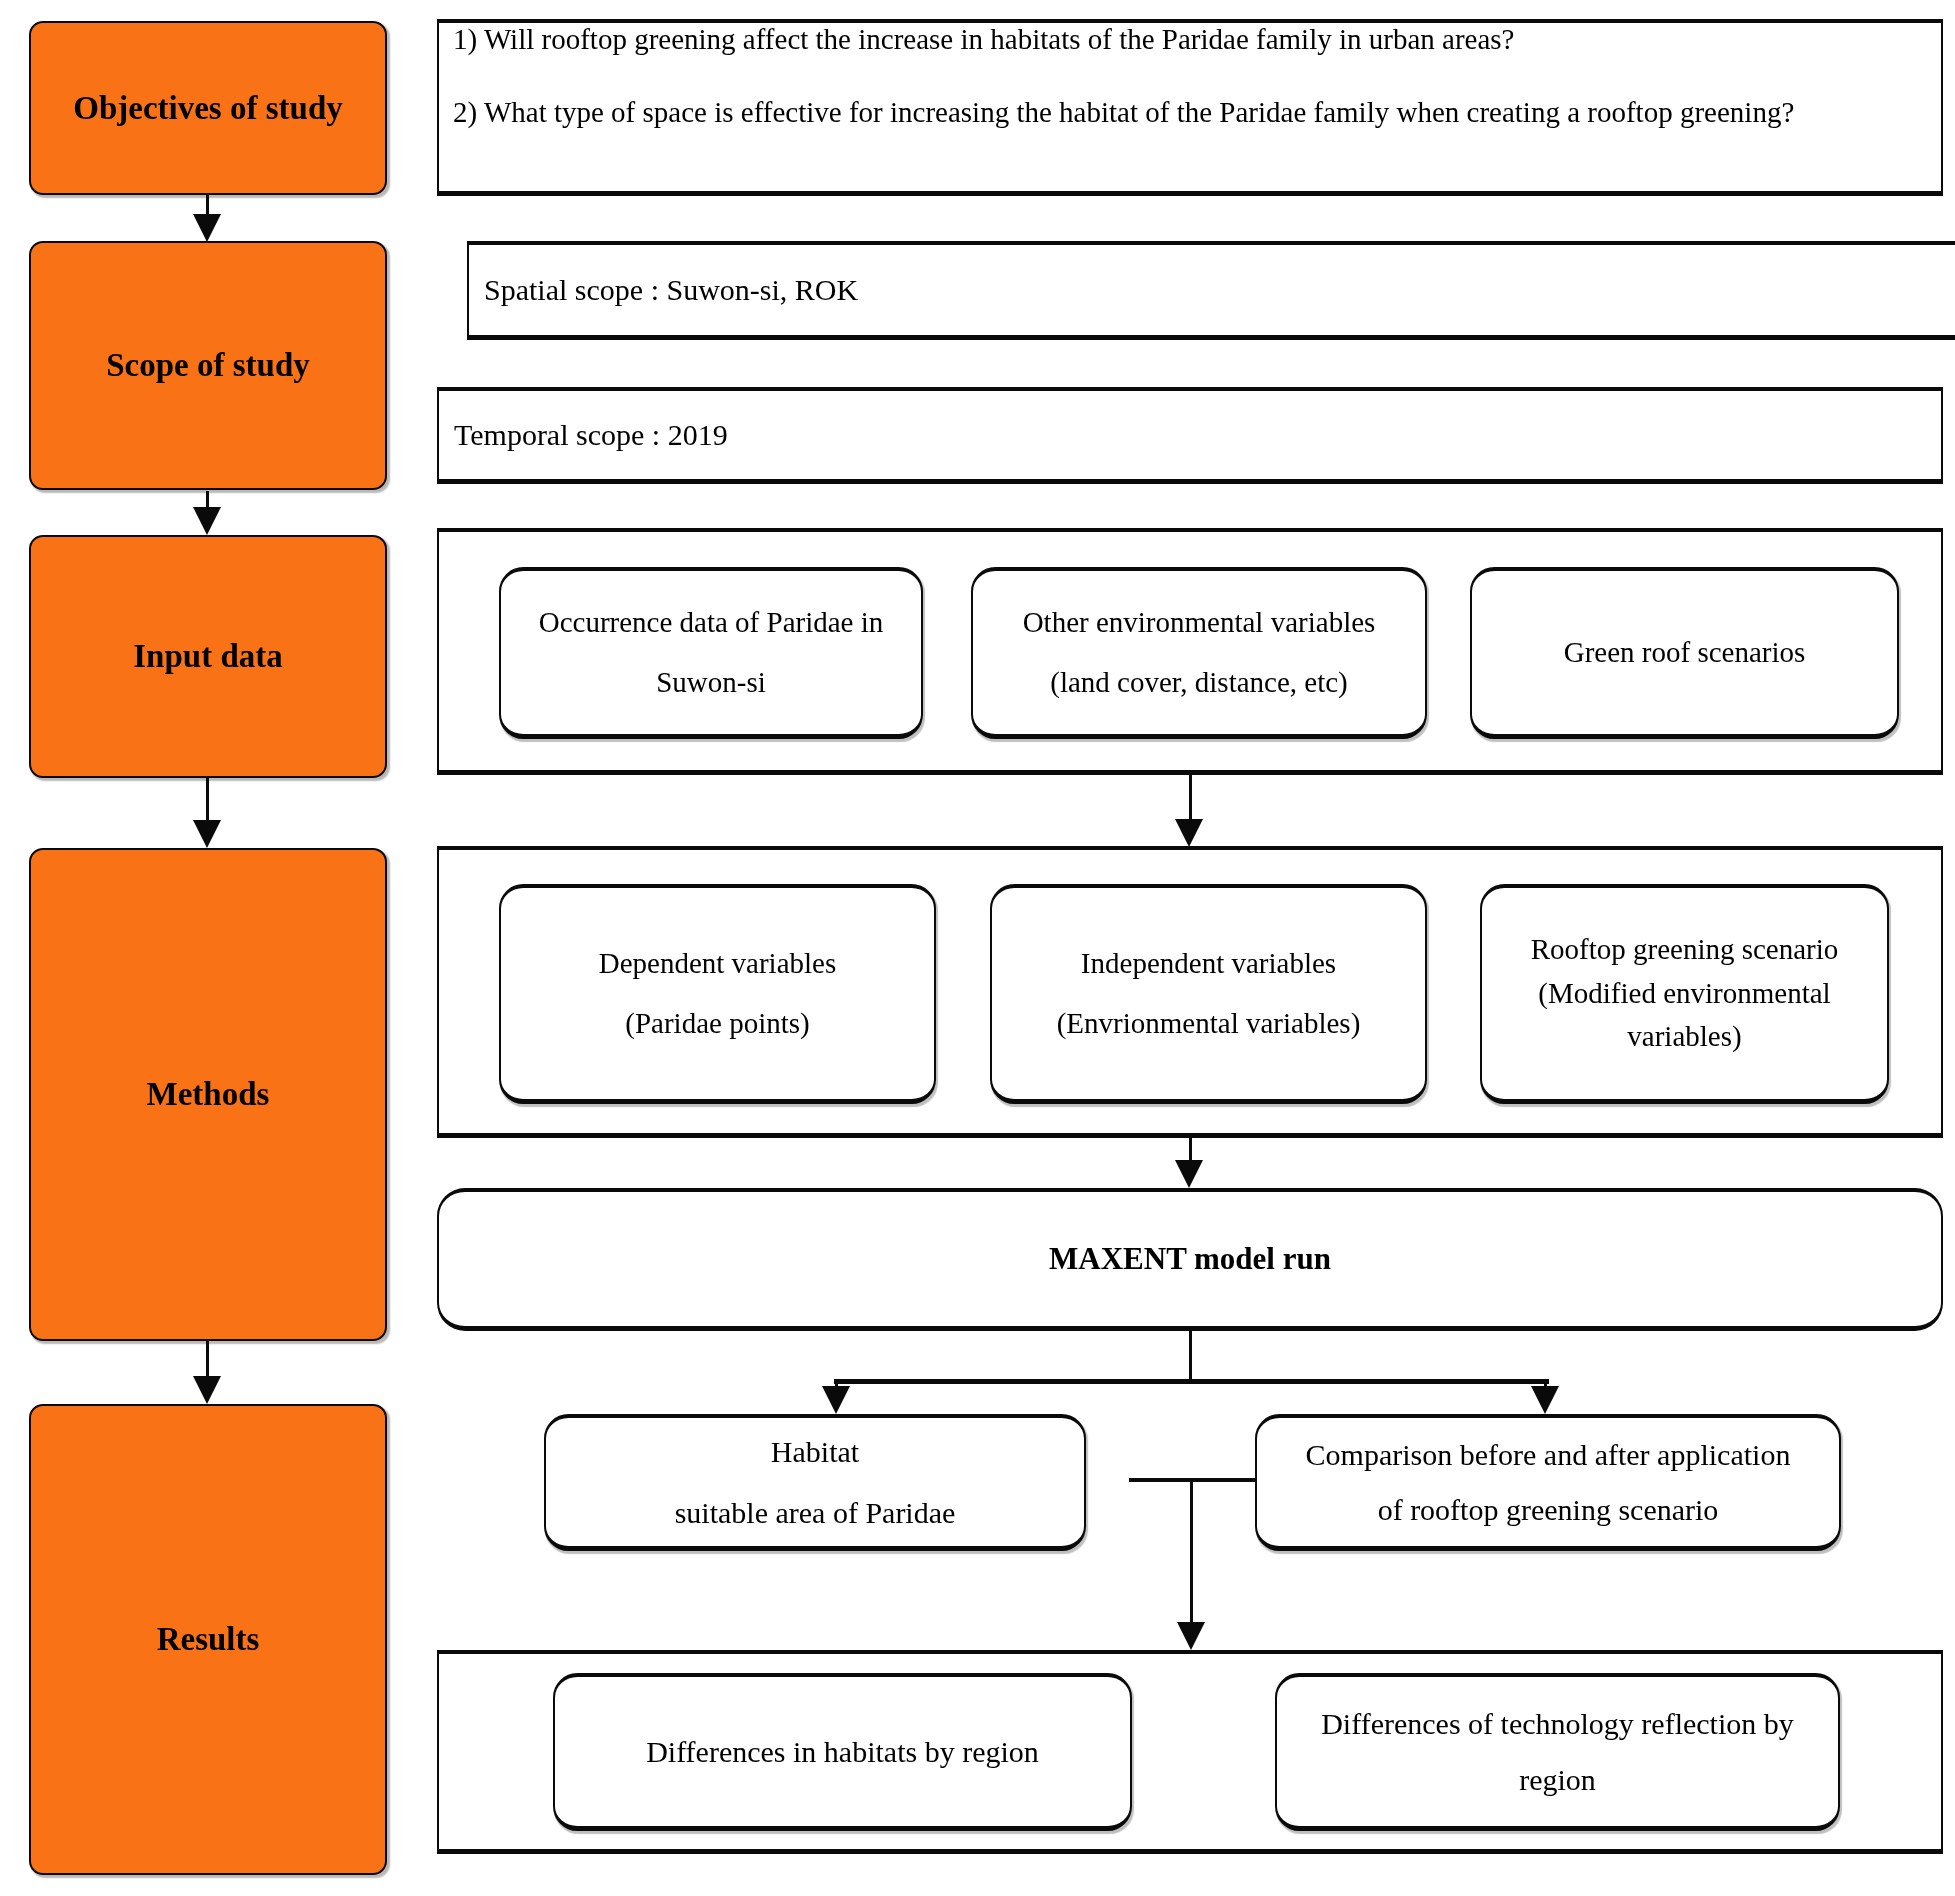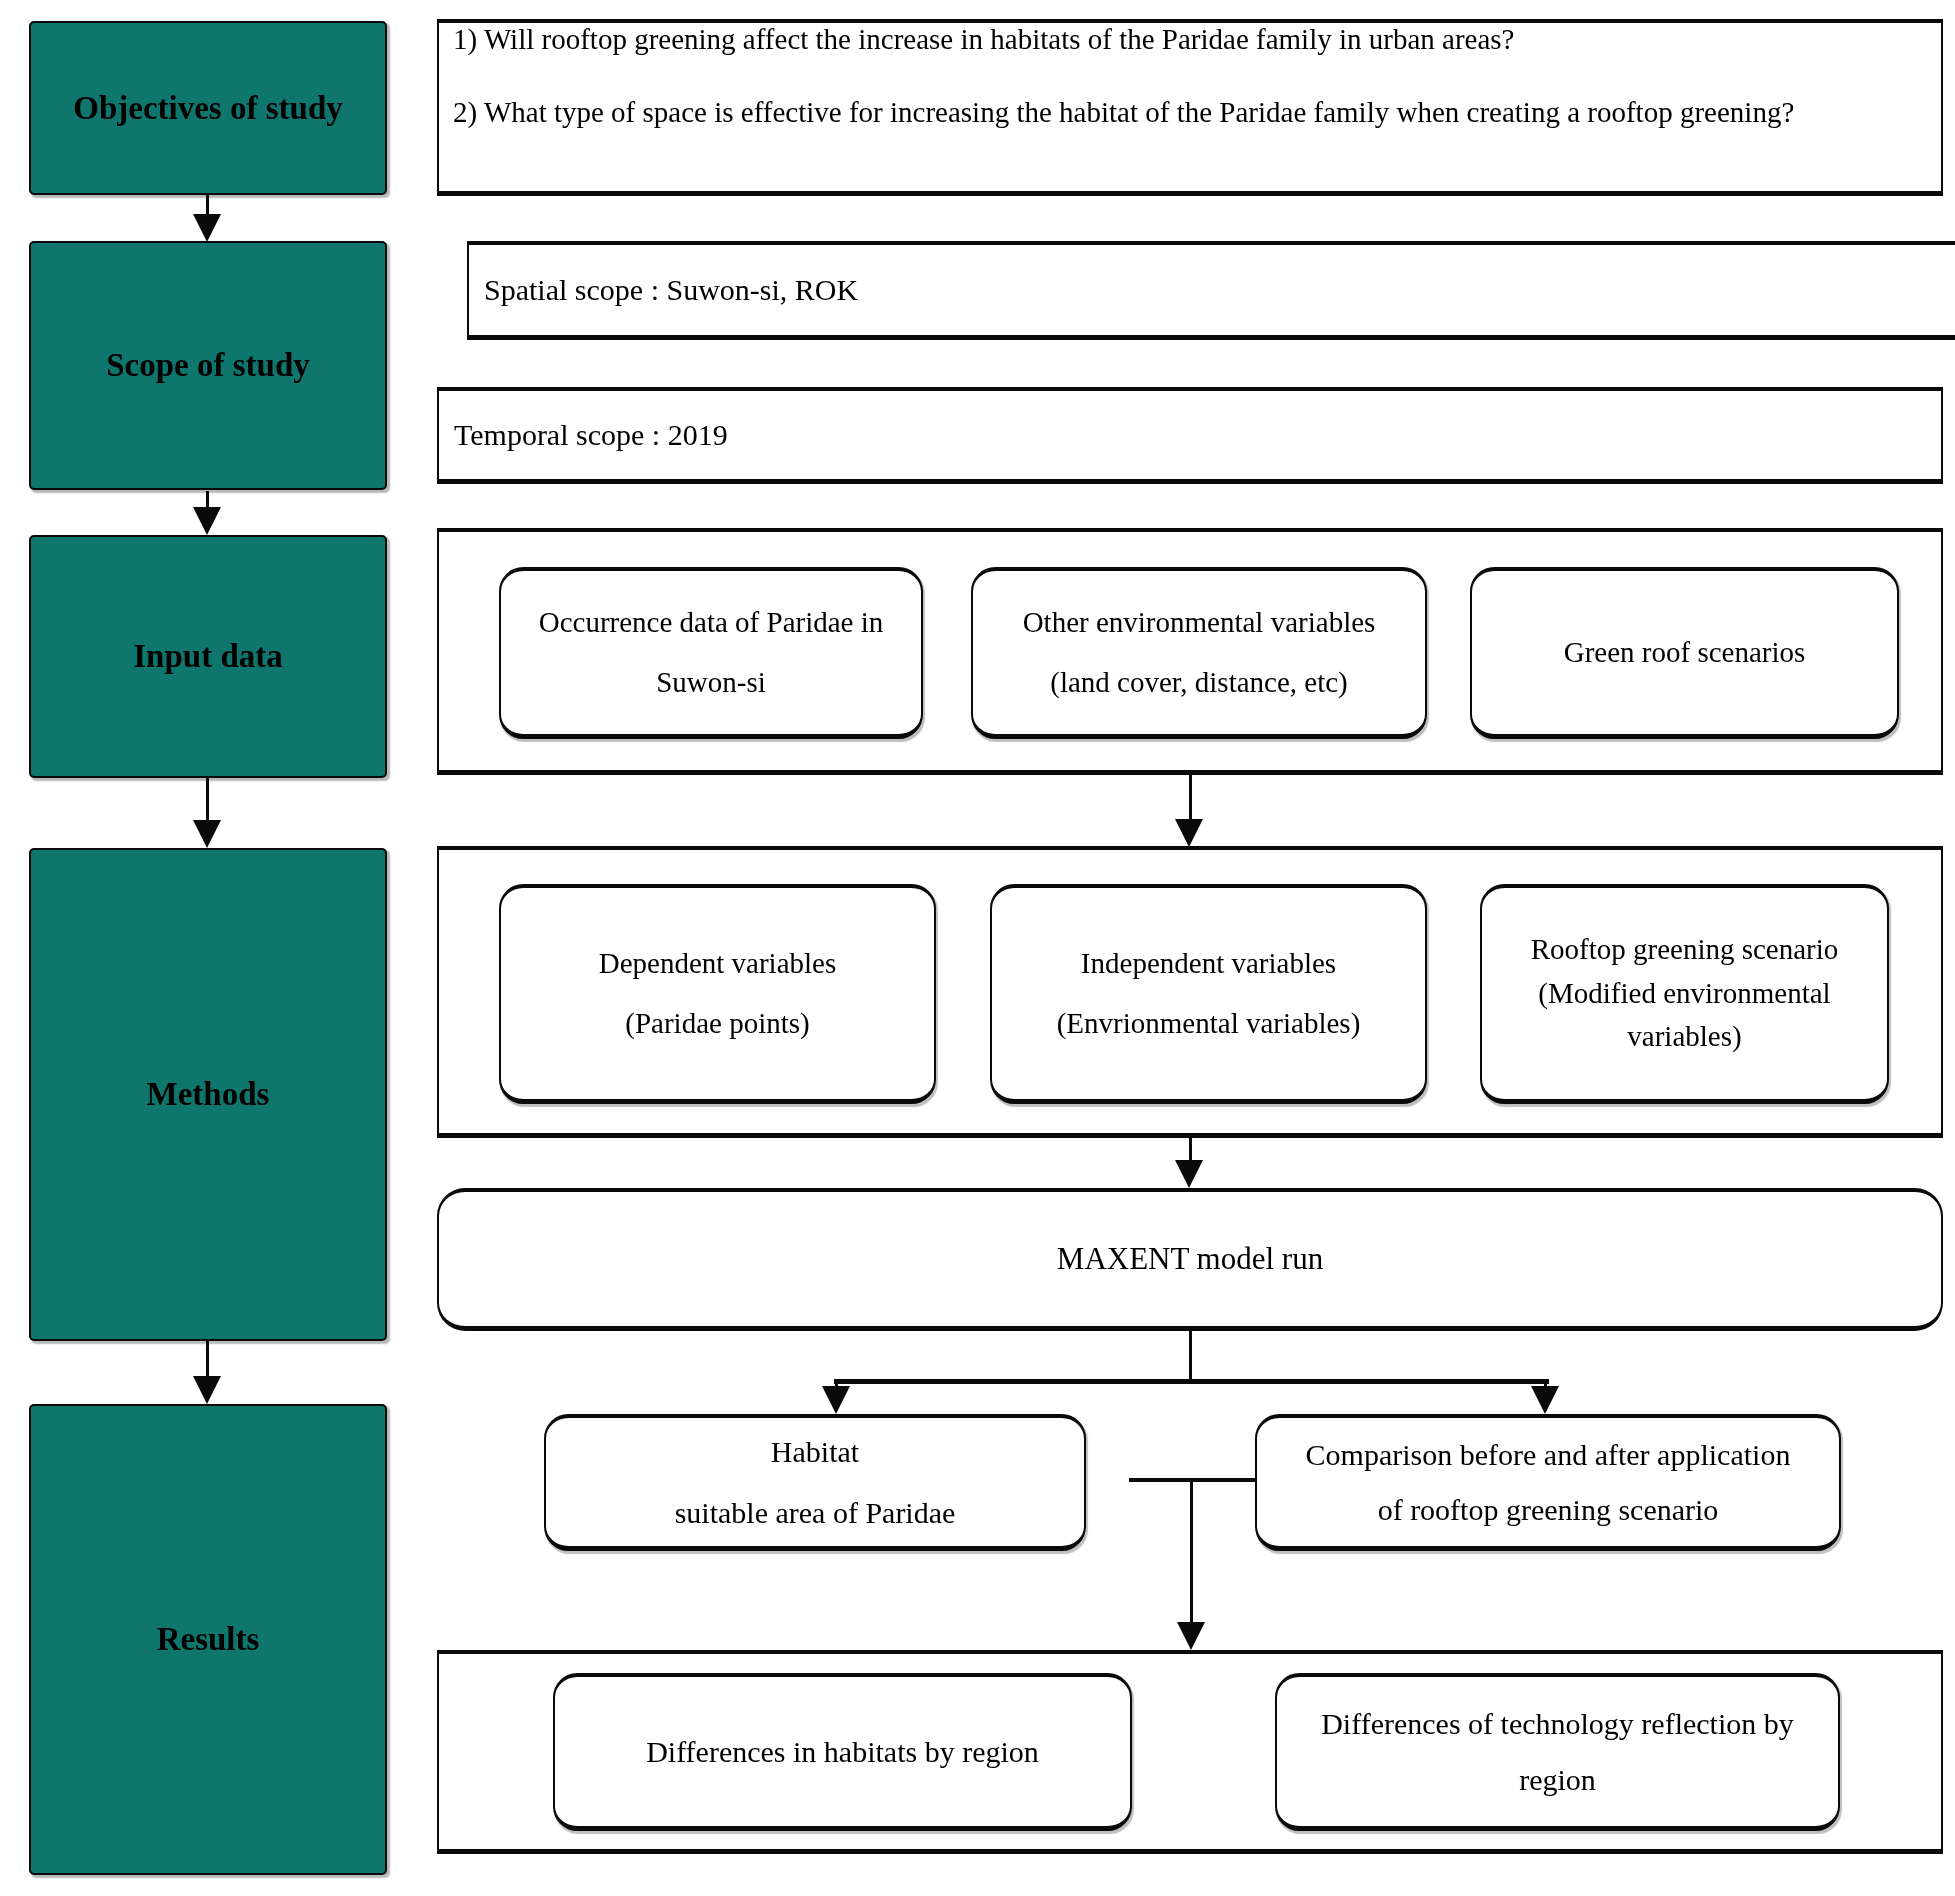--- a/index.html
+++ b/index.html
@@ -7,22 +7,22 @@
     position:relative;
     width:1955px;height:1896px;
     background:#ffffff;
     font-family:"Liberation Serif","DejaVu Serif",serif;
     color:#000;
     overflow:hidden;
   }
   
   .stage{
     position:absolute;left:29px;width:358px;
-    background:#0f766e;
-    border:2.7px solid #0a0a0a;border-radius:5px;
+    background:#f97316;
+    border:2.7px solid #0a0a0a;border-radius:14px;
     box-sizing:border-box;
     display:flex;align-items:center;justify-content:center;
     font-weight:bold;font-size:33px;text-align:center;
     box-shadow:2.1px 2.7px 1.6px rgba(0,0,0,0.28);
   }
   
   .rect{
     position:absolute;left:437px;width:1506px;
     background:#fff;
     border-style:solid;border-color:#0a0a0a;
@@ -47,21 +47,21 @@
   .vline{position:absolute;width:2.7px;background:#0a0a0a;}
   .hline{position:absolute;height:4.8px;background:#0a0a0a;}
   .ahead{
     position:absolute;width:0;height:0;
     border-left:14.3px solid transparent;
     border-right:14.3px solid transparent;
     border-top:28px solid #0a0a0a;
   }
   .qline{white-space:nowrap;font-size:29px;}
   .scopeline{font-size:30px;}
-  .center-text{display:flex;align-items:center;justify-content:center;font-size:31px;}
+  .center-text{display:flex;align-items:center;justify-content:center;font-size:31px;font-weight:bold;}
 </style>
 </head>
 <body>
 
 <div class="canvas">
 
   <div class="stage" style="top:21px;height:174px;">
     <span class="line">Objectives of study</span>
   </div>
   <div class="stage" style="top:241px;height:249px;">

